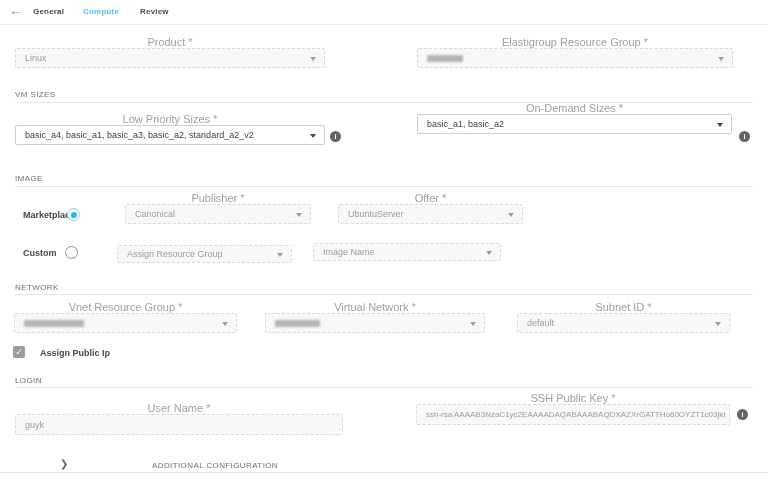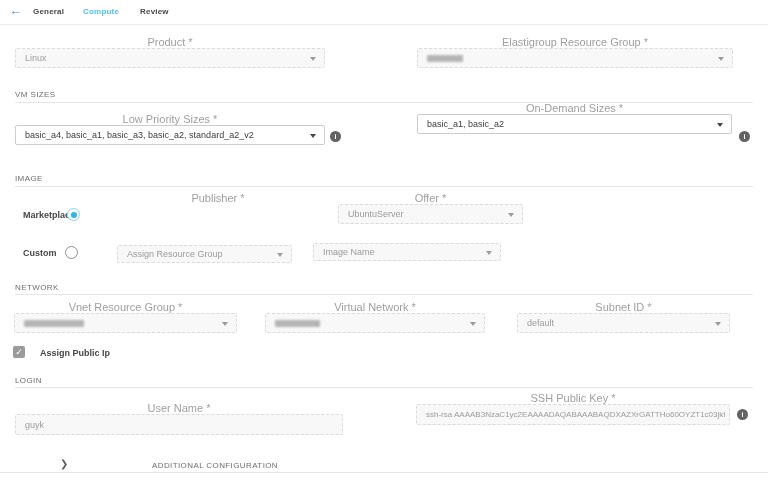--- a/index.html
+++ b/index.html
@@ -94,20 +94,24 @@
   <div class="stitle" style="left:15px;top:174px">IMAGE</div>
   <div class="sdiv" style="left:15px;right:15px;top:186px"></div>
 
   <div class="rowlabel" style="left:15px;top:210px">Marketplace</div>
   <div class="radio sel" style="left:67px;top:208px">
       <span class="dot"></span>
     </div>
 
   <div class="field" style="left:125px;top:194px;width:186px">
     <div class="flabel">Publisher *</div>
+    <div class="fbox dis">
+      <span class="fval gray">Canonical</span>
+      <span class="caret gray"></span>
+    </div>
   </div>
   <div class="field" style="left:338px;top:194px;width:185px">
     <div class="flabel">Offer *</div>
     <div class="fbox dis">
       <span class="fval gray">UbuntuServer</span>
       <span class="caret gray"></span>
     </div>
   </div>
 
   <div class="rowlabel" style="left:15px;top:248px">Custom</div>

